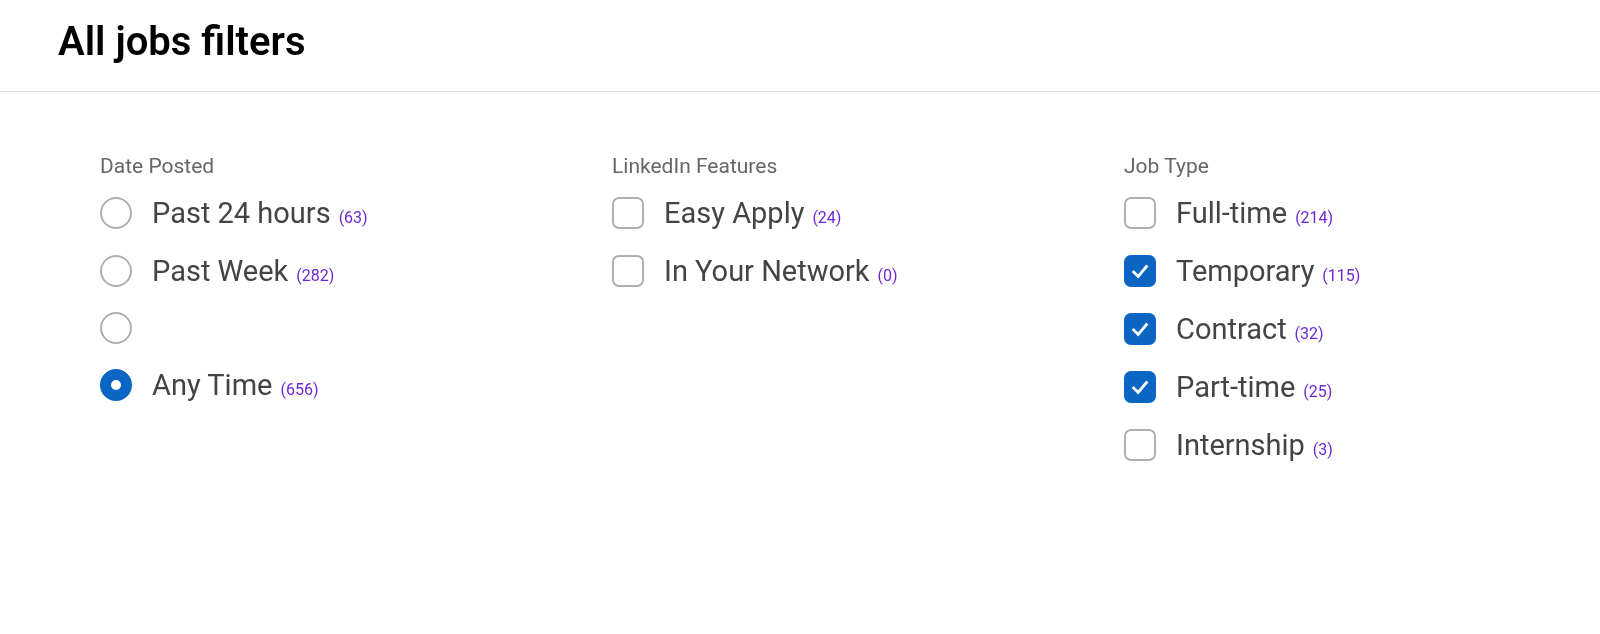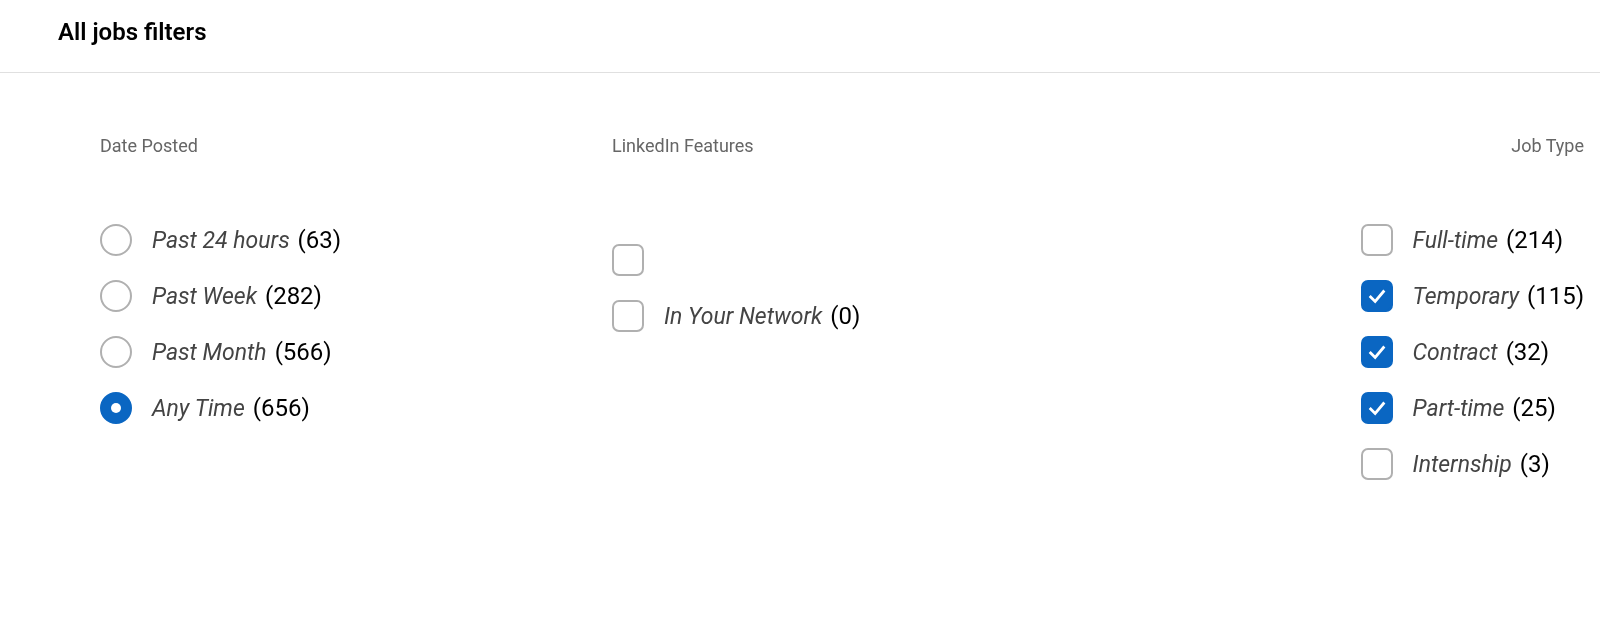--- a/index.html
+++ b/index.html
@@ -8,42 +8,42 @@
       background: #fff;
       color: #000;
       width: 1600px;
       height: 634px;
     }
     .header {
       padding: 18px 0 26px 58px;
       border-bottom: 1px solid #e0e0e0;
     }
     .page-title {
-      font-size: 24px;
+      font-size: 40px;
       font-weight: 600;
       color: #000;
     }
     .content {
       display: flex;
       padding: 62px 0 0 100px;
       gap: 0;
     }
     .filter-group {
       display: flex;
       flex-direction: column;
     }
     .group-date-posted { width: 512px; }
-    .group-linkedin-features { width: 512px; gap: 20px; }
-    .group-job-type { width: 460px; align-items: flex-end; }
+    .group-linkedin-features { width: 512px; }
+    .group-job-type { width: 460px; }
 
     .group-title {
-      font-size: 18px;
+      font-size: 21px;
       font-weight: 400;
       color: #666666;
-      margin-bottom: 68px;
+      margin-bottom: 18px;
     }
     .options {
       display: flex;
       flex-direction: column;
       gap: 24px;
     }
     .option {
       display: flex;
       align-items: center;
       gap: 20px;
@@ -94,28 +94,27 @@
       top: 50%;
       left: 50%;
       transform: translate(-50%, -50%);
       width: 22px;
       height: 22px;
       stroke: #fff;
       stroke-width: 3;
       fill: none;
     }
     .option-label {
-      font-size: 23px;
+      font-size: 29px;
       color: #444444;
       white-space: nowrap;
-      font-style: italic;
     }
     .option-count {
-      font-size: 24px;
-      color: #000000;
+      font-size: 16px;
+      color: #6d28d9;
       margin-left: 4px;
     }
   </style>
 </head>
 <body>
 
 <div class="header">
   <h1 class="page-title">All jobs filters</h1>
 </div>
 
@@ -133,40 +132,40 @@
       </div>
       <div class="option">
         <div class="radio"></div>
         <span>
           <span class="option-label">Past Week</span>
           <span class="option-count">(282)</span>
         </span>
       </div>
       <div class="option">
         <div class="radio"></div>
-        <span>
-          <span class="option-label">Past Month</span>
-          <span class="option-count">(566)</span>
-        </span>
       </div>
       <div class="option">
         <div class="radio selected"></div>
         <span>
           <span class="option-label">Any Time</span>
           <span class="option-count">(656)</span>
         </span>
       </div>
     </div>
   </div>
 
   <div class="filter-group group-linkedin-features">
     <div class="group-title">LinkedIn Features</div>
     <div class="options">
       <div class="option">
         <div class="checkbox"></div>
+        <span>
+          <span class="option-label">Easy Apply</span>
+          <span class="option-count">(24)</span>
+        </span>
       </div>
       <div class="option">
         <div class="checkbox"></div>
         <span>
           <span class="option-label">In Your Network</span>
           <span class="option-count">(0)</span>
         </span>
       </div>
     </div>
   </div>

